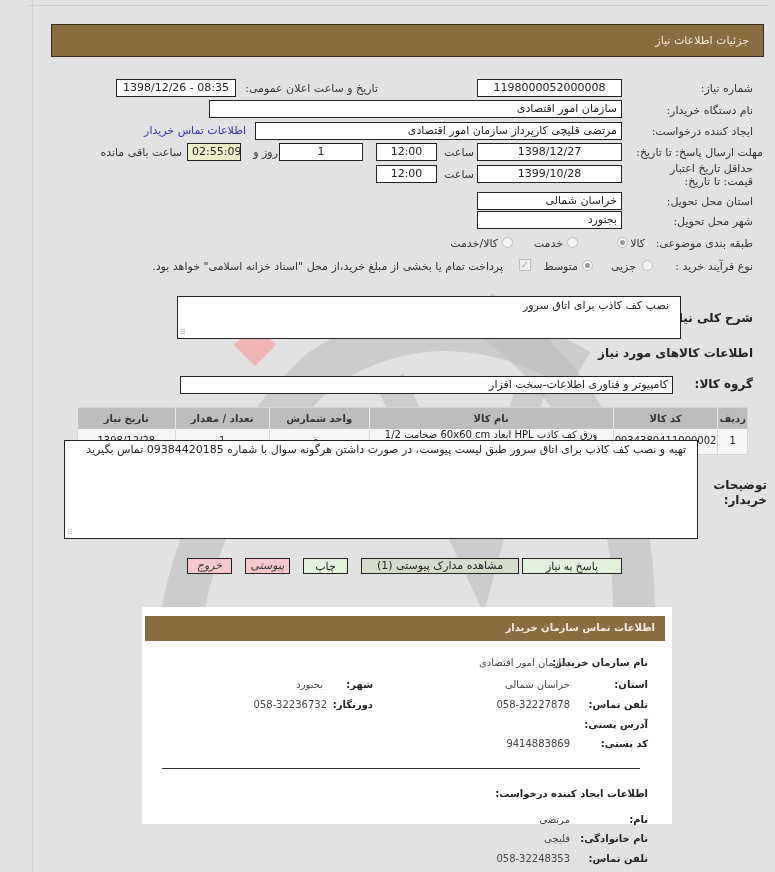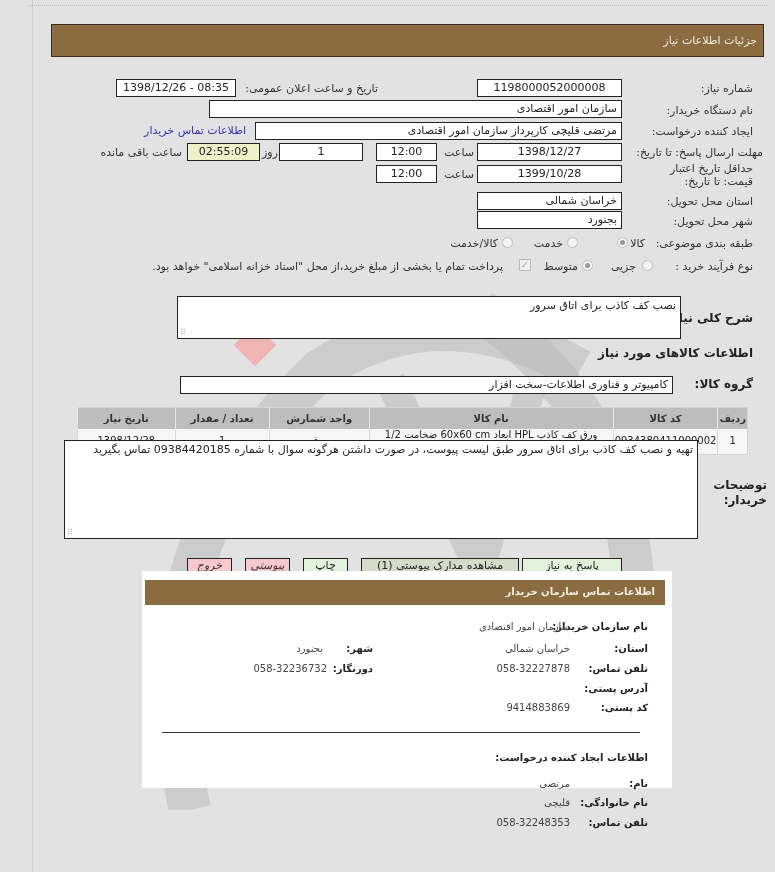--- a/index.html
+++ b/index.html
@@ -6,47 +6,47 @@
   html, body { margin: 0; padding: 0; }
   body {
     width: 775px; height: 872px; overflow: hidden;
     background: #e2e2e2;
     font-family: "DejaVu Sans", sans-serif;
     font-size: 11px; color: #222;
     position: relative;
   }
   .left-rail { position: absolute; left: 0; top: 0; width: 33px; height: 872px; background: #e2e2e2; border-right: 1px solid #d0d0d0; }
   .top-dots { position: absolute; left: 28px; right: 8px; top: 5px; border-top: 1px dotted #bbb; }
-  .main-header { position:absolute; left:51px; top:24px; width:713px; height:33px; background:#8b6c40; border:1px solid #3a2a20; color:#f3eadc; font-size:11px; direction:rtl; padding:9px 6px; }
+  .main-header { position:absolute; left:51px; top:24px; width:713px; height:33px; background:#8b6c40; border:1px solid #3a2a20; color:#f3eadc; font-size:11px; direction:rtl; padding:9px 14px; }
   .lbl { position: absolute; font-size: 11px; color: #333; white-space: nowrap; direction: rtl; text-align: right; }
   .lbl.b { font-weight: bold; color: #222; font-size: 12px; }
   .fld {
     position: absolute; height: 18px; background: #fff; border: 1px solid #222;
     font-size: 11px; color: #222; line-height: 16px; padding: 0 4px; white-space: nowrap; overflow: hidden;
   }
   .fld.c { text-align: center; }
   .fld.r { text-align: right; direction: rtl; }
   .fld.yel { background: #efefc8; }
   .link { color: #3333bb; text-decoration: none; }
   .radio { position: absolute; width: 11px; height: 11px; border-radius: 50%; border: 1px solid #bdbdbd; background: #f4f4f4; }
   .radio.on::after { content: ""; position: absolute; left: 2px; top: 2px; width: 5px; height: 5px; border-radius: 50%; background: #999; }
   .chk { position: absolute; width: 12px; height: 12px; border: 1px solid #bdbdbd; background: #f0f0f0; color: #aaa; font-size: 10px; line-height: 10px; text-align: center; }
-  textarea, .ta { position: absolute; background: #fff; border: 1px solid #222; font-size: 11px; padding: 2px 4px; direction: rtl; text-align: right; color: #222; }
+  textarea, .ta { position: absolute; background: #fff; border: 1px solid #222; font-size: 11px; padding: 2px 11px; direction: rtl; text-align: right; color: #222; }
   .grip { position: absolute; left: 2px; bottom: 1px; color: #aaa; font-size: 8px; }
   table.items { position: absolute; left: 77px; top: 407px; width: 671px; border-collapse: collapse; direction: rtl; border: 1px solid #d4d4d4; background: #f6f6f6; }
   table.items th { background: #bdbdbd; color: #333; font-weight: bold; font-size: 10px; height: 21px; border-left: 1px solid #e8e8e8; }
   table.items td { background: #f6f6f6; font-size: 10px; text-align: center; height: 26px; border-left: 1px solid #dadada; color: #222; line-height: 12px; }
   .btn {
     position: absolute; height: 16px; border: 1px solid #222; font-size: 11px; line-height: 14px; text-align: center; color: #222; direction: rtl;
   }
-  .btn.g { background: #e2f1dc; }
+  .btn.g { background: #e2f1dc; font-family: Liberation Serif, serif; }
   .btn.gd { background: #d4dcc9; }
   .btn.p { background: #f8c9cc; color: #333; font-style: italic; }
   .contact {
-    position: absolute; left: 142px; top: 571px; width: 530px; height: 217px; background: #fff;
+    position: absolute; left: 142px; top: 607px; width: 530px; height: 217px; background: #fff;
   }
   .c-head { position: absolute; left: 3px; top: 9px; width: 520px; height: 25px; background: #8b6c40; color: #f6efe3; font-weight: bold; font-size: 10px; direction: rtl; padding: 6px 10px; }
   .clbl { position: absolute; font-weight: bold; font-size: 10px; color: #222; direction: rtl; white-space: nowrap; }
   .cval { position: absolute; font-size: 10px; color: #444; direction: rtl; white-space: nowrap; text-align: right; }
   .hr { position: absolute; left: 20px; top: 161px; width: 478px; border-top: 1px solid #333; }
   .wm { position: absolute; pointer-events: none; }
 </style>
 </head>
 <body>
 
@@ -75,21 +75,21 @@
 <div class="lbl" style="right:22px;top:125px">ایجاد کننده درخواست:</div>
 <div class="fld r" style="left:255px;top:122px;width:367px">مرتضی قلیچی کارپرداز  سازمان امور اقتصادی</div>
 <a class="lbl link" style="right:529px;top:124px" href="#">اطلاعات تماس خریدار</a>
 
 <div class="lbl" style="right:12px;top:146px">مهلت ارسال پاسخ: تا تاریخ:</div>
 <div class="fld c" style="left:477px;top:143px;width:145px">1398/12/27</div>
 <div class="lbl" style="right:301px;top:146px">ساعت</div>
 <div class="fld c" style="left:376px;top:143px;width:61px">12:00</div>
 <div class="fld c" style="left:279px;top:143px;width:84px">1</div>
 <div class="lbl" style="right:497px;top:146px">روز و</div>
-<div class="fld c yel" style="left:187px;top:143px;width:73px">02:55:09</div>
+<div class="fld c yel" style="left:187px;top:143px;width:54px">02:55:09</div>
 <div class="lbl" style="right:593px;top:146px">ساعت باقی مانده</div>
 
 <div class="lbl" style="right:22px;top:162px;width:110px;white-space:normal;line-height:13px">حداقل تاریخ اعتبار قیمت: تا تاریخ:</div>
 <div class="fld c" style="left:477px;top:165px;width:145px">1399/10/28</div>
 <div class="lbl" style="right:301px;top:168px">ساعت</div>
 <div class="fld c" style="left:376px;top:165px;width:61px">12:00</div>
 
 <div class="lbl" style="right:22px;top:195px">استان محل تحویل:</div>
 <div class="fld r" style="left:477px;top:192px;width:145px">خراسان شمالی</div>
 <div class="lbl" style="right:22px;top:215px">شهر محل تحویل:</div>

